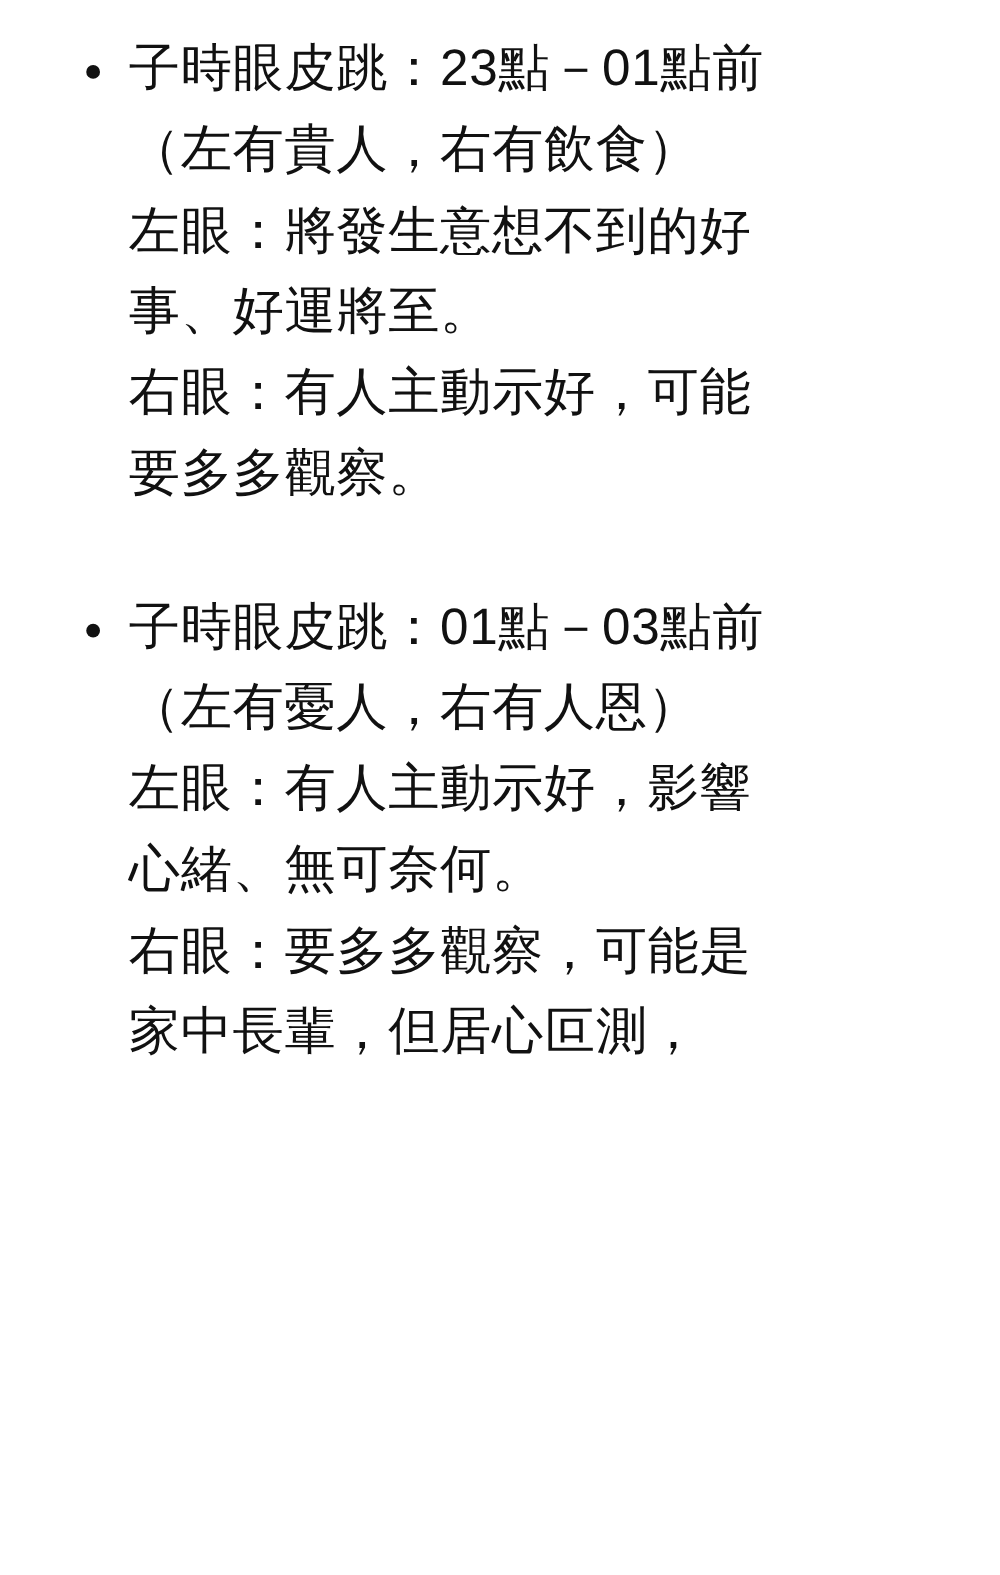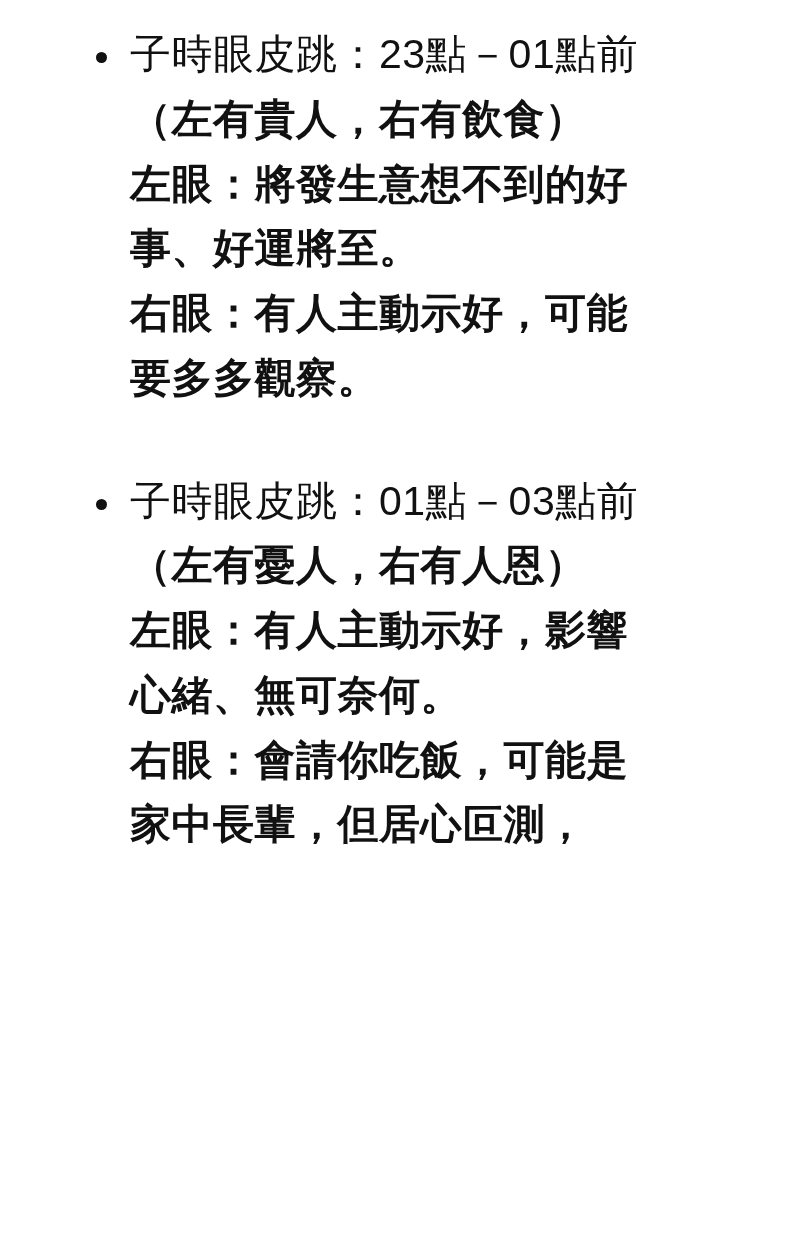--- a/index.html
+++ b/index.html
@@ -12,21 +12,21 @@
     width: 800px;
     height: 1260px;
     font-family: "Liberation Sans", "DejaVu Sans", sans-serif;
     color: #111111;
     overflow: hidden;
   }
   .page {
     width: 800px;
     height: 1260px;
     box-sizing: border-box;
-    padding: 22px 40px 0 52px;
+    padding: 22px 40px 0 25px;
     background: #ffffff;
   }
   .entry {
     position: relative;
     margin-bottom: 58px;
   }
   .entry:last-child {
     margin-bottom: 0;
   }
   .bullet {
@@ -46,21 +46,21 @@
     line-height: 1.58;
     letter-spacing: 0.5px;
     white-space: pre;
     font-weight: 400;
     color: #111111;
   }
   .line.heading {
     font-weight: 400;
   }
   .line.sub {
-    font-weight: 700;
+    font-weight: 400;
   }
 </style>
 </head>
 <body>
 
 <div class="page">
 
   <div class="entry">
     <span class="bullet"></span>
     <div class="entry-body">
@@ -73,18 +73,18 @@
     </div>
   </div>
 
   <div class="entry">
     <span class="bullet"></span>
     <div class="entry-body">
       <div class="line heading">子時眼皮跳：01點－03點前</div>
       <div class="line sub">（左有憂人，右有人恩）</div>
       <div class="line sub">左眼：有人主動示好，影響</div>
       <div class="line sub">心緒、無可奈何。</div>
-      <div class="line sub">右眼：會請你吃飯，可能是</div>
+      <div class="line sub">右眼：要多多觀察，可能是</div>
       <div class="line sub">家中長輩，但居心叵測，</div>
     </div>
   </div>
 
 </div>
 
 </body></html>

